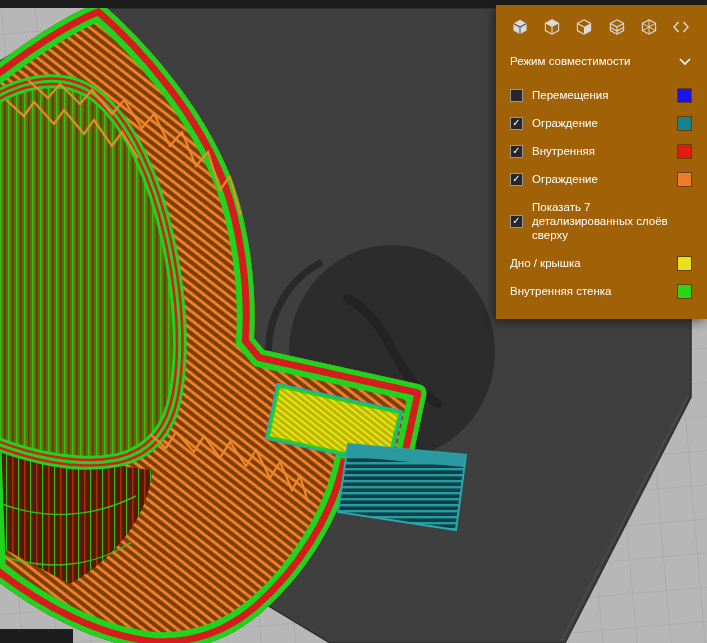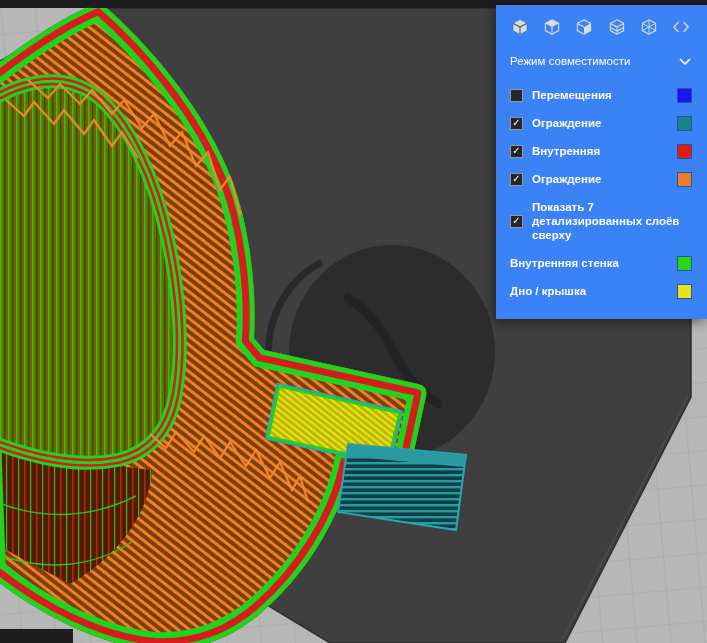--- a/index.html
+++ b/index.html
@@ -4,32 +4,32 @@
 <style>
   html,body{margin:0;padding:0;}
   body{
     width:707px;height:643px;position:relative;overflow:hidden;
     font-family:"Liberation Sans",sans-serif;background:#b7b7b7;
   }
   svg.scene{position:absolute;left:0;top:0;}
   
   .panel{
     position:absolute;left:496px;top:5px;width:211px;box-sizing:border-box;
-    background:#3b82f6;color:#ffffff;
+    background:#a16207;color:#ffffff;
     padding:8px 16px 14px 14px;
     box-shadow:-2px 3px 10px rgba(0,0,0,.45);
   }
   .icon-row{display:flex;align-items:center;justify-content:space-between;padding:4px 0 12px 0;}
   .icon-row .ic{width:20px;height:20px;display:flex;align-items:center;justify-content:center;cursor:pointer;}
   .dropdown{display:flex;align-items:center;justify-content:space-between;padding:6px 0 14px 0;font-size:11.5px;cursor:pointer;}
   .legend-row{display:flex;align-items:center;padding:7px 0;font-size:11.5px;line-height:14px;}
   .cb{width:13px;height:13px;box-sizing:border-box;border:1px solid #97979c;background:#26262b;
       display:flex;align-items:center;justify-content:center;margin-right:9px;flex:0 0 auto;
       font-size:10px;color:#fff;cursor:pointer;}
-  .lbl{flex:1 1 auto;padding-right:6px;font-weight:bold;}
+  .lbl{flex:1 1 auto;padding-right:6px;}
   .swatch{width:13px;height:13px;flex:0 0 auto;margin-left:auto;outline:1px solid rgba(0,0,0,.35);}
 </style>
 </head>
 <body>
 
 <svg class="scene" width="707" height="643" viewBox="0 0 707 643">
   <defs>
     <pattern id="grid" width="34" height="34" patternUnits="userSpaceOnUse" patternTransform="rotate(-5)">
       <rect width="34" height="34" fill="#b7b7b7"></rect>
       <path d="M0,0 H34 M0,0 V34" stroke="#a5a5a5" stroke-width="1.2" fill="none"></path>
@@ -201,22 +201,22 @@
 
 
   <div class="legend-row">
     <span class="cb">
         <span>✓</span>
       </span>
     <span class="lbl">Показать 7 детализированных слоёв сверху</span>
   </div>
 
   <div class="legend-row">
+    <span class="lbl">Дно / крышка</span>
+    <span class="swatch" style="background: rgb(230, 226, 28);"></span>
+  </div>
+
+  <div class="legend-row">
     <span class="lbl">Внутренняя стенка</span>
     <span class="swatch" style="background: rgb(43, 213, 22);"></span>
   </div>
 
-  <div class="legend-row">
-    <span class="lbl">Дно / крышка</span>
-    <span class="swatch" style="background: rgb(230, 226, 28);"></span>
-  </div>
-
 </div>
 
 </body></html>

